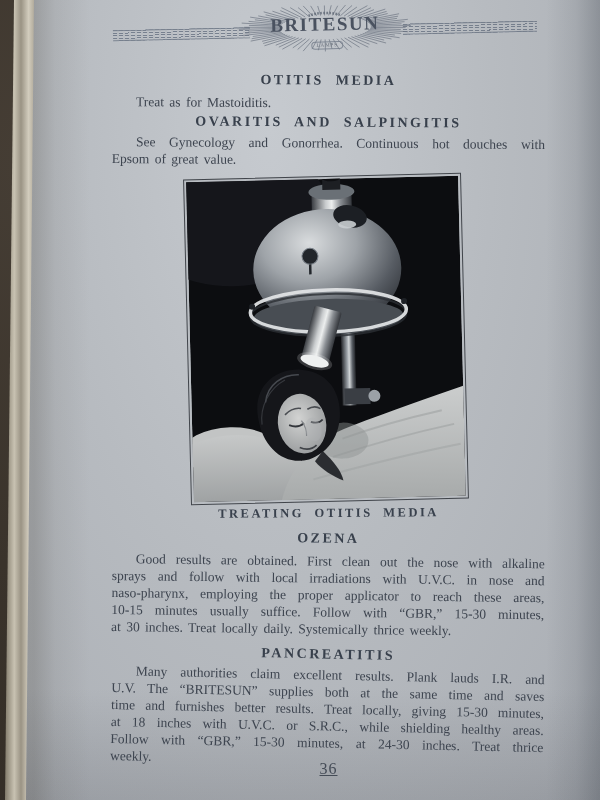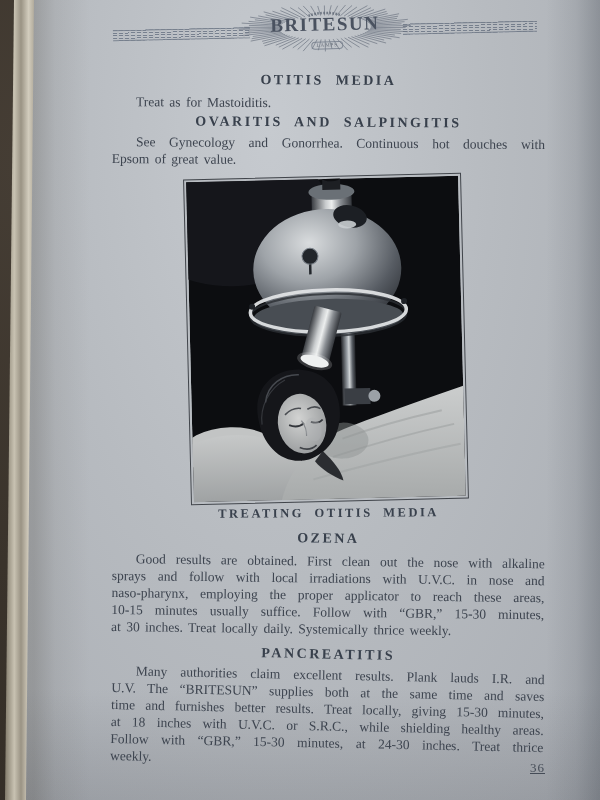--- a/index.html
+++ b/index.html
@@ -40,21 +40,21 @@
   .tline::after{content:"";display:inline-block;width:100%;}
   .noj{text-align:left;}
   .noj::after{content:none;}
   .ind{text-indent:24px;}
   
   #figure{left:187px;top:176px;width:272px;height:320px;border:1px solid #41454b;
     padding:2px;background:#b9bdc2;transform:rotate(-1.4deg);}
   #figure svg{display:block;}
   #caption{left:112px;top:506px;width:433px;text-align:center;font-weight:700;
     font-size:12.5px;letter-spacing:2.5px;word-spacing:5px;color:#39414d;transform:rotate(-0.4deg);}
-  #pageno{left:112px;top:760px;width:433px;text-align:right;font-size:13px;
+  #pageno{left:112px;top:760px;width:433px;text-align:center;font-size:16px;
     letter-spacing:1px;color:#454c57;text-decoration:underline;}
   .tilt-a{transform:rotate(0.4deg);transform-origin:left top;}
   .tilt-b{transform:rotate(0.7deg);transform-origin:left top;}
   .tilt-c{transform:rotate(1.2deg);transform-origin:left top;}
 </style>
 </head>
 <body>
 
 <div id="stage">
   <div id="page-edges"></div>

